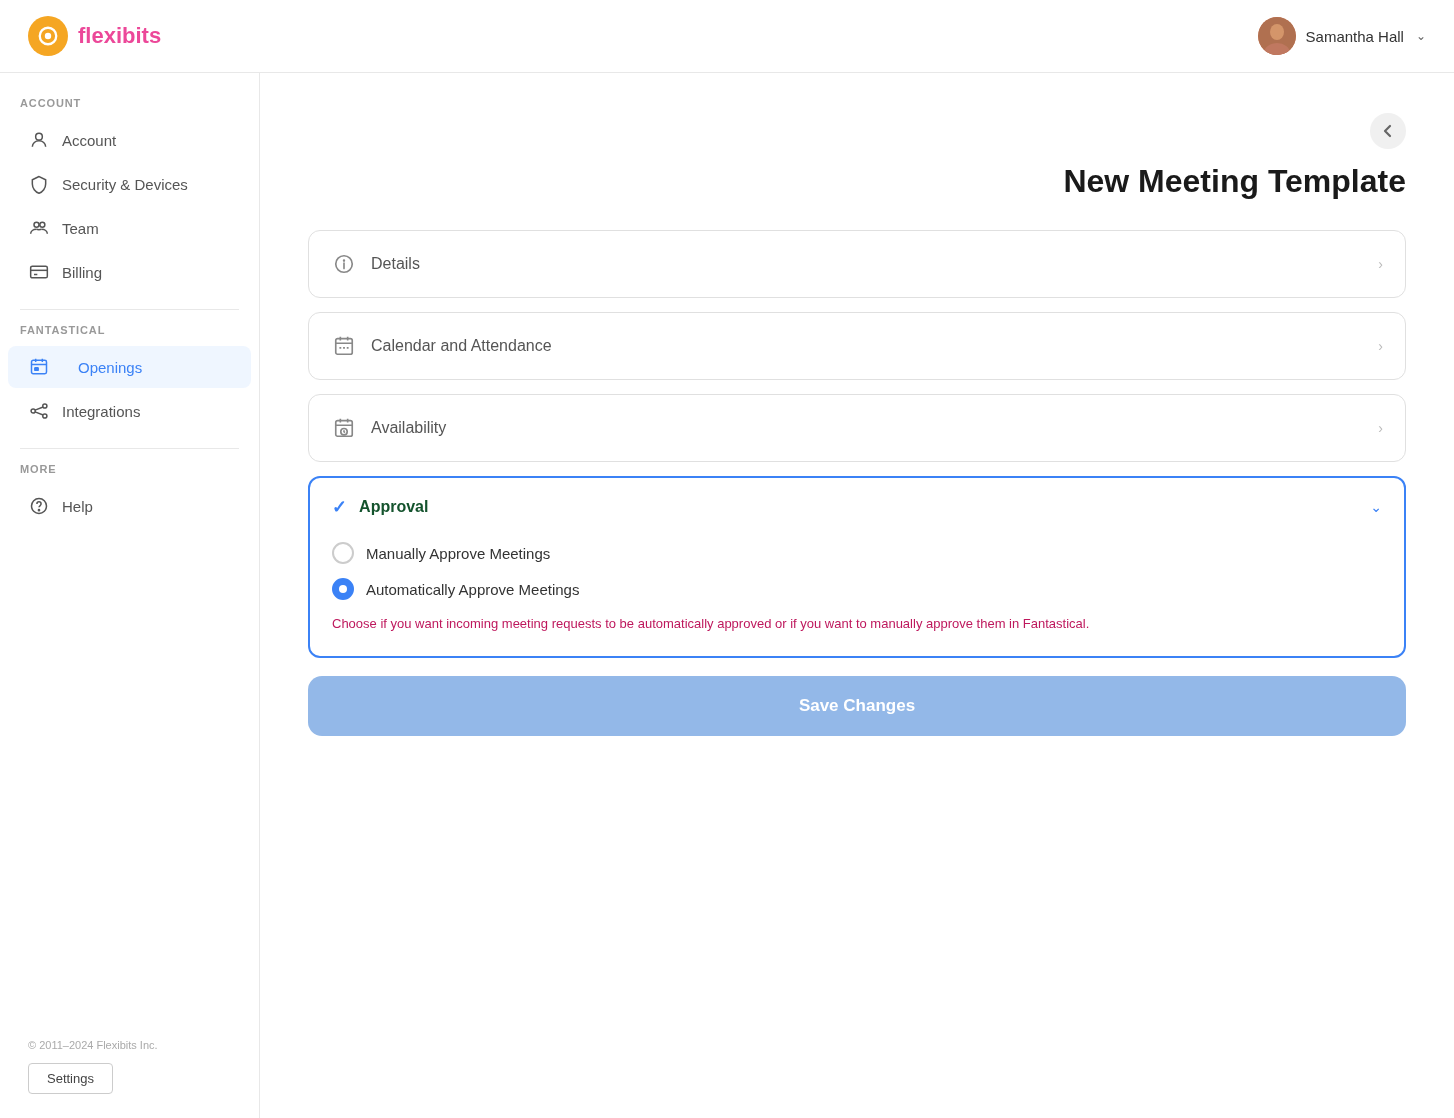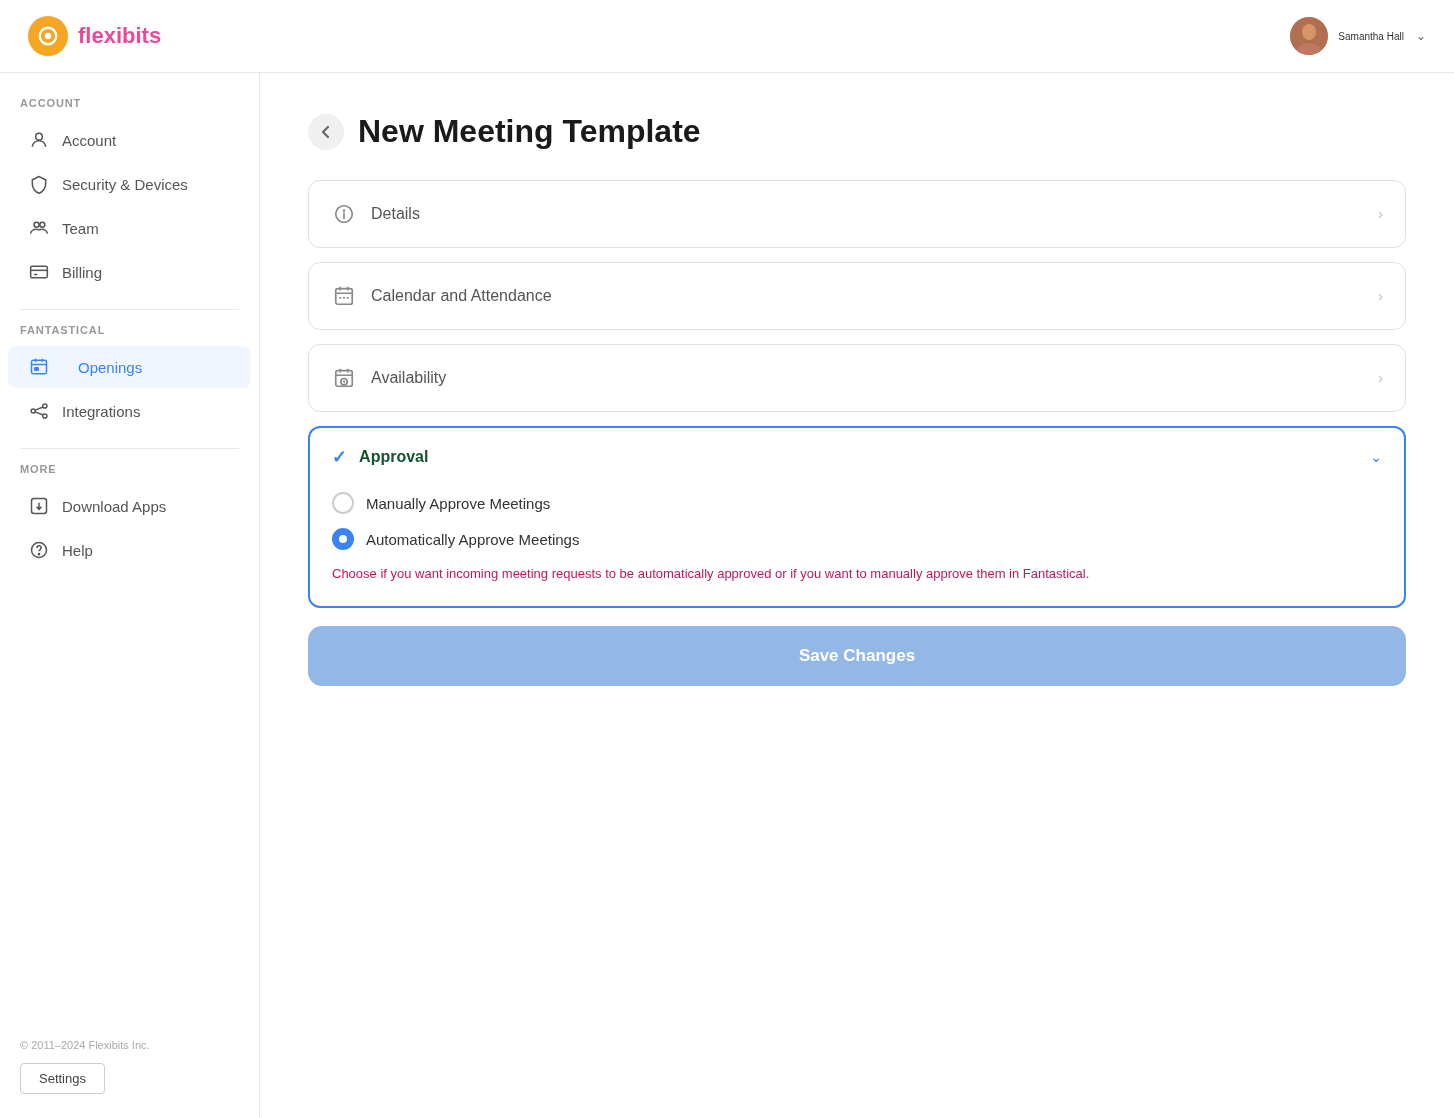--- a/index.html
+++ b/index.html
@@ -6,41 +6,41 @@
     body { font-family: -apple-system, BlinkMacSystemFont, 'Segoe UI', sans-serif; background: #fff; display: flex; flex-direction: column; height: 100vh; overflow: hidden; }
 
     
     .header { display: flex; align-items: center; justify-content: space-between; padding: 16px 28px; border-bottom: 1px solid #e8e8e8; }
     .logo { display: flex; align-items: center; gap: 10px; }
     .logo-icon { width: 40px; height: 40px; background: #f5a623; border-radius: 50%; display: flex; align-items: center; justify-content: center; }
     .logo-icon svg { width: 22px; height: 22px; }
     .logo-text { font-size: 22px; font-weight: 600; color: #ec4899; }
     .user-info { display: flex; align-items: center; gap: 10px; cursor: pointer; }
     .avatar { width: 38px; height: 38px; border-radius: 50%; background: #c97a5a; overflow: hidden; display: flex; align-items: center; justify-content: center; font-size: 16px; color: #fff; }
-    .user-name { font-size: 10px; font-weight: 500; color: #333; }
+    .user-name { font-size: 15px; font-weight: 500; color: #333; }
     .chevron-down { font-size: 12px; color: #666; margin-left: 2px; }
 
     
     .main-layout { display: flex; flex: 1; overflow: hidden; }
 
     
     .sidebar { width: 260px; min-width: 260px; border-right: 1px solid #e8e8e8; padding: 24px 0; overflow-y: auto; display: flex; flex-direction: column; }
     .sidebar-section-label { font-size: 11px; font-weight: 700; letter-spacing: 0.08em; color: #999; padding: 0 20px 10px; text-transform: uppercase; }
     .sidebar-item { display: flex; align-items: center; gap: 12px; padding: 10px 20px; cursor: pointer; color: #555; font-size: 15px; border-radius: 8px; margin: 0 8px 2px; }
     .sidebar-item.active { color: #3b82f6; background: #eff6ff; gap: 28px; }
     .sidebar-item .item-icon { width: 22px; height: 22px; display: flex; align-items: center; justify-content: center; flex-shrink: 0; }
     .sidebar-item .item-icon svg { width: 20px; height: 20px; }
     .sidebar-divider { border: none; border-top: 1px solid #e8e8e8; margin: 14px 20px; }
-    .sidebar-footer { margin-top: auto; padding: 16px 20px 0; }
+    .sidebar-footer { margin-top: auto; padding: 16px 28px 0; }
     .footer-copyright { font-size: 11px; color: #aaa; margin-bottom: 12px; }
     .settings-btn { border: 1px solid #ccc; background: #fff; border-radius: 4px; padding: 7px 18px; font-size: 13px; color: #444; cursor: pointer; }
 
     
     .content { flex: 1; padding: 40px 48px; overflow-y: auto; background: #fff; }
-    .page-header { display: flex; align-items: flex-end; gap: 14px; margin-bottom: 30px; }
+    .page-header { display: flex; align-items: flex-end; gap: 14px; margin-bottom: 30px; flex-direction: column; }
     .back-btn { width: 36px; height: 36px; border-radius: 50%; background: #f0f0f0; border: none; cursor: pointer; display: flex; align-items: center; justify-content: center; font-size: 16px; color: #555; flex-shrink: 0; }
     .page-title { font-size: 32px; font-weight: 700; color: #1a1a1a; }
 
     
     .section-card { border: 1px solid #e0e0e0; border-radius: 12px; margin-bottom: 14px; overflow: hidden; background: #fff; }
     .section-row { display: flex; align-items: center; justify-content: space-between; padding: 20px 22px; cursor: pointer; gap: 18px; }
     .section-row-left { display: flex; align-items: center; gap: 14px; }
     .section-icon { width: 26px; height: 26px; display: flex; align-items: center; justify-content: center; color: #888; }
     .section-icon svg { width: 22px; height: 22px; }
     .section-label { font-size: 16px; color: #555; }
@@ -165,29 +165,20 @@
           <line x1="7.2" y1="13" x2="17" y2="16.8"></line>
         </svg>
       </span>
       <span>Integrations</span>
     </div>
 
     <hr class="sidebar-divider">
 
     <div class="sidebar-section-label">MORE</div>
 
-    <div class="sidebar-item">
-      <span class="item-icon">
-        <svg viewBox="0 0 24 24" fill="none" stroke="currentColor" stroke-width="1.8">
-          <rect x="3" y="3" width="18" height="18" rx="3"></rect>
-          <path d="M12 8v8M9 13l3 3 3-3"></path>
-        </svg>
-      </span>
-      <span>Download Apps</span>
-    </div>
 
     <div class="sidebar-item">
       <span class="item-icon">
         <svg viewBox="0 0 24 24" fill="none" stroke="currentColor" stroke-width="1.8">
           <circle cx="12" cy="12" r="9"></circle>
           <path d="M9.5 9.5c0-1.4 1.1-2.5 2.5-2.5s2.5 1.1 2.5 2.5c0 1.5-2.5 3-2.5 4"></path>
           <circle cx="12" cy="17" r="0.7" fill="currentColor"></circle>
         </svg>
       </span>
       <span>Help</span>

